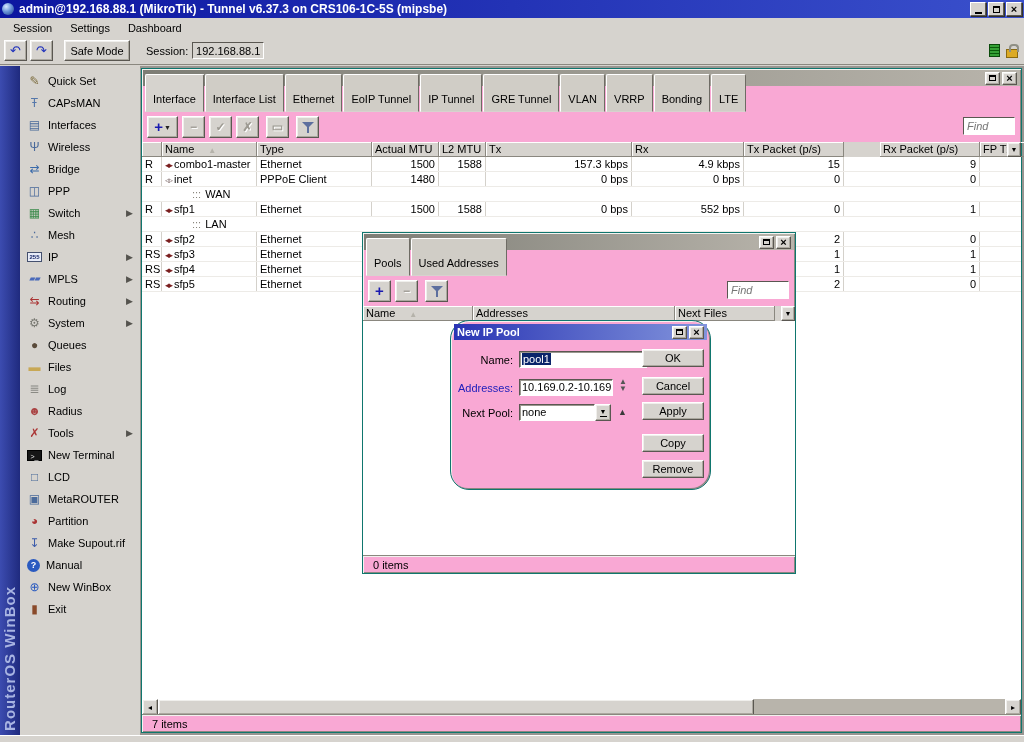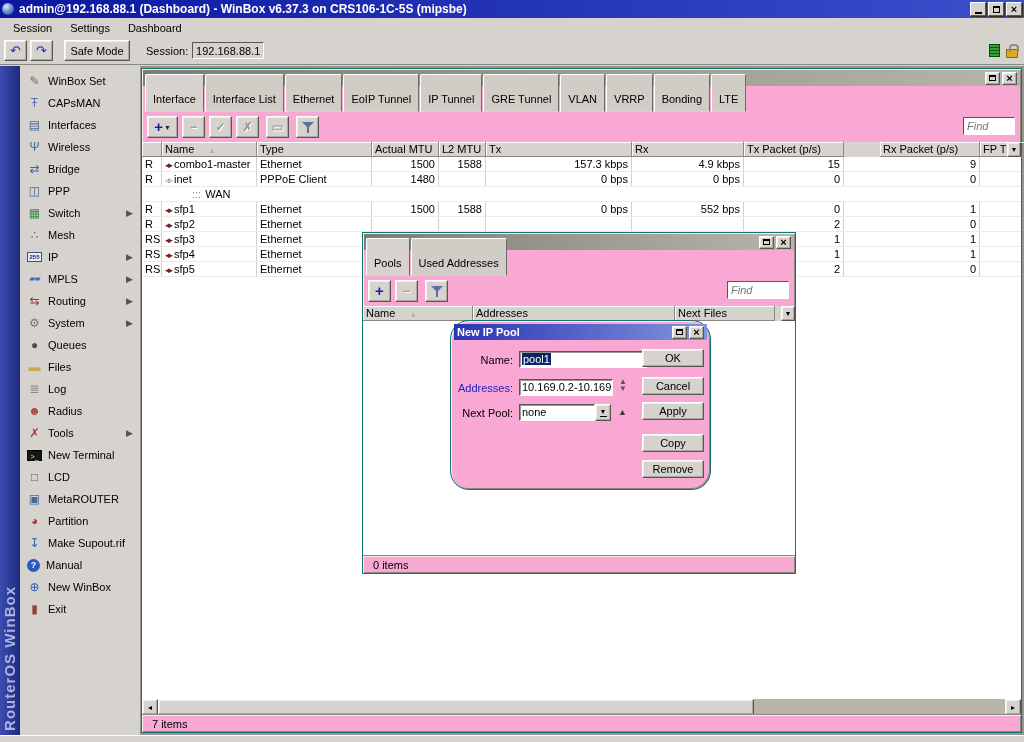--- a/index.html
+++ b/index.html
@@ -125,21 +125,21 @@
   .combo-btn .bar { width:7px; height:1px; background:#000; margin-top:1px; }
   .dbtn { position:absolute; left:191px; width:62px; height:18px; display:flex; align-items:center; justify-content:center; }
 </style>
 </head>
 <body>
 
 <div class="app">
 
   <div class="titlebar">
     <span class="appico"></span>
-    <span class="title-text">admin@192.168.88.1 (Dashboard) - WinBox v6.37.3 on CRS106-1C-5S (mipsbe)</span>
+    <span class="title-text">admin@192.168.88.1 (MikroTik) - Tunnel v6.37.3 on CRS106-1C-5S (mipsbe)</span>
     <span class="wbtn">
         <span class="g-min"></span>
       </span>
     <span class="wbtn">
         <span class="g-rest"></span>
       </span>
     <span class="wbtn">
         <span class="g-close">×</span>
       </span>
   </div>
@@ -167,21 +167,21 @@
   </div>
 
   <div class="workbg"></div>
   <div class="brand-strip">
     <span class="brand-text">RouterOS WinBox</span>
   </div>
 
   <div class="sidebar">
     <div class="side-item">
         <span class="ico" style="color:#7a6a3a">✎</span>
-        <span>WinBox Set</span>
+        <span>Quick Set</span>
       </div>
     <div class="side-item">
         <span class="ico" style="color:#5577aa">Ŧ</span>
         <span>CAPsMAN</span>
       </div>
     <div class="side-item">
         <span class="ico" style="color:#4a6a9a">▤</span>
         <span>Interfaces</span>
       </div>
     <div class="side-item">
@@ -375,20 +375,24 @@
         <span class="tc c2">Ethernet</span>
         <span class="tc c3 num">1500</span>
         <span class="tc c4 num">1588</span>
         <span class="tc c5 num">0 bps</span>
         <span class="tc c6 num">552 bps</span>
         <span class="tc c7 num">0</span>
         <span class="tc c8 num">1</span>
         <span class="tc c9 num"></span>
       </div>
       <div class="trow">
+        <span class="tc c0" style="border-right:none"></span>
+        <span class="tc ccomment"><span class="cprefix">:::</span><span>LAN</span></span>
+      </div>
+      <div class="trow">
         <span class="tc c0">R</span>
         <span class="tc c1"><i class="rico" style="color:#7a1f1f">◂▸</i><span>sfp2</span></span>
         <span class="tc c2">Ethernet</span>
         <span class="tc c3 num"></span>
         <span class="tc c4 num"></span>
         <span class="tc c5 num"></span>
         <span class="tc c6 num"></span>
         <span class="tc c7 num">2</span>
         <span class="tc c8 num">0</span>
         <span class="tc c9 num"></span>

